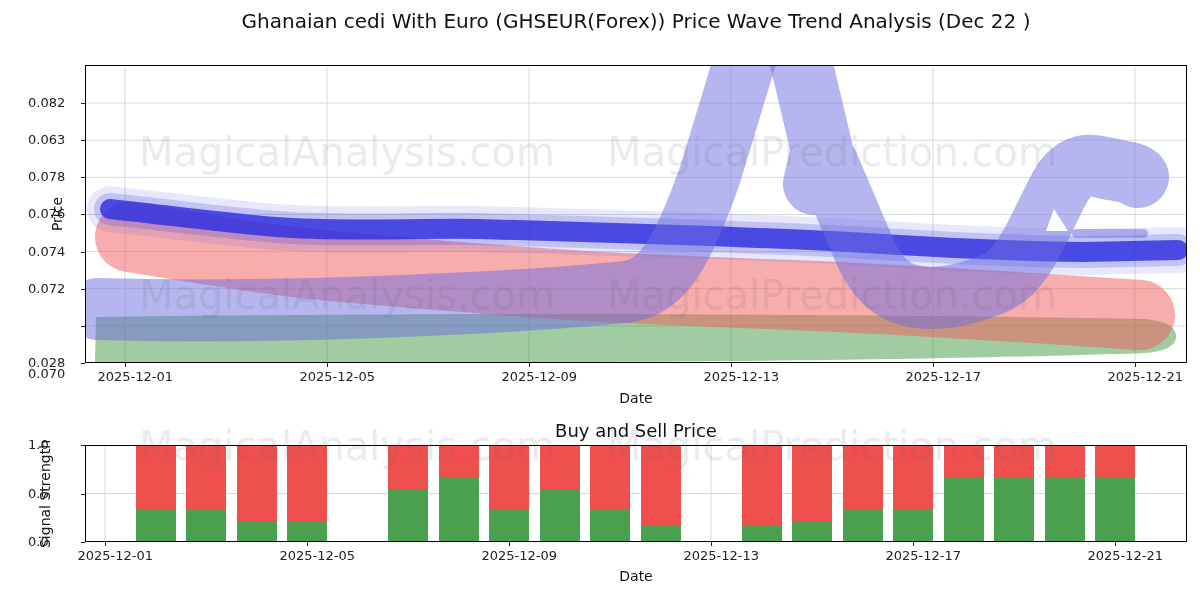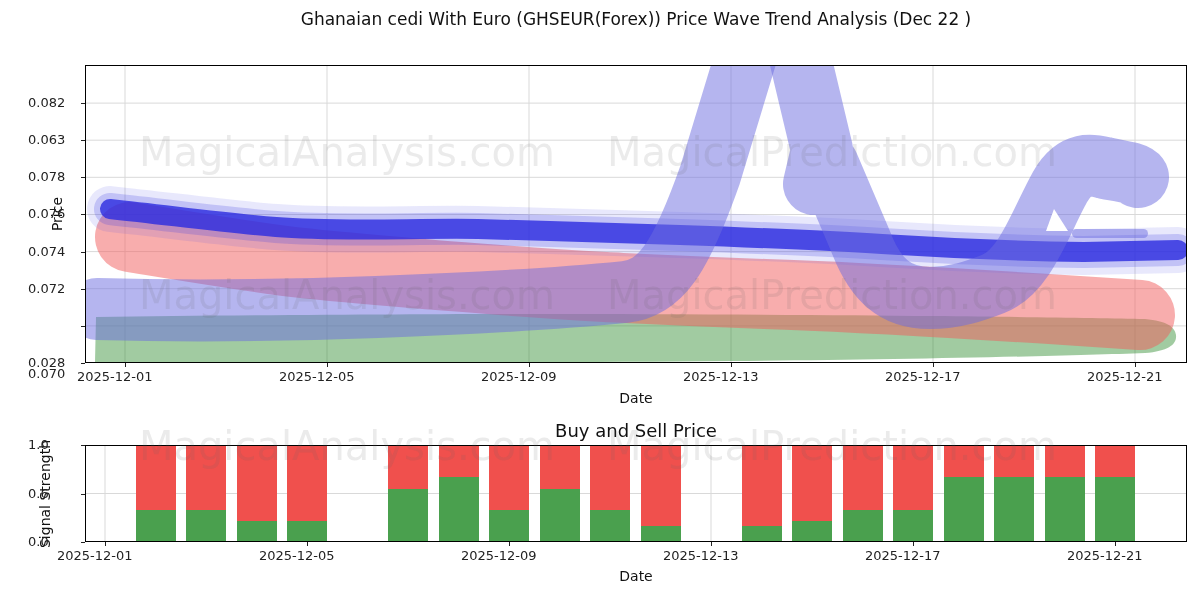--- a/index.html
+++ b/index.html
@@ -1,28 +1,28 @@
 <!DOCTYPE html>
 <html><head>
 <meta charset="utf-8">
 <style>
   html,body{margin:0;padding:0;background:#ffffff;}
   #figure{position:relative;width:1200px;height:600px;background:#fff;overflow:hidden;
           font-family:"DejaVu Sans","Liberation Sans",sans-serif;color:#1a1a1a;}
-  .title-line{position:absolute;left:85px;width:1102px;text-align:center;font-size:17px;color:#111;white-space:nowrap;}
+  .title-line{position:absolute;left:85px;width:1102px;text-align:center;font-size:20px;color:#111;white-space:nowrap;}
   #title1{top:9px;}
   #title2{top:32px;}
   .plot{position:absolute;overflow:hidden;}
   #price-plot{left:85px;top:65px;width:1102px;height:298px;}
   #power-plot{left:85px;top:445px;width:1102px;height:97px;}
   .plot svg{position:absolute;left:0;top:0;}
   .axis-label{position:absolute;font-size:14px;color:#111;text-align:center;white-space:nowrap;}
   .tick-label{position:absolute;font-size:13px;color:#222;white-space:nowrap;}
   .tick-label.ylab{width:50px;text-align:left;}
-  .tick-label.xlab{width:96px;text-align:left;}
+  .tick-label.xlab{width:96px;text-align:right;}
   .tick-mark{position:absolute;background:#222;}
   .watermark{position:absolute;font-size:40px;color:rgba(100,100,100,0.13);white-space:nowrap;transform:translate(-50%,-50%);pointer-events:none;}
   .rot{transform:rotate(-90deg);transform-origin:center center;}
   #power-title{position:absolute;left:85px;top:420px;width:1102px;text-align:center;font-size:18px;color:#111;}
   .bar-seg{position:absolute;}
 </style>
 </head>
 <body>
 
 <div id="figure">

